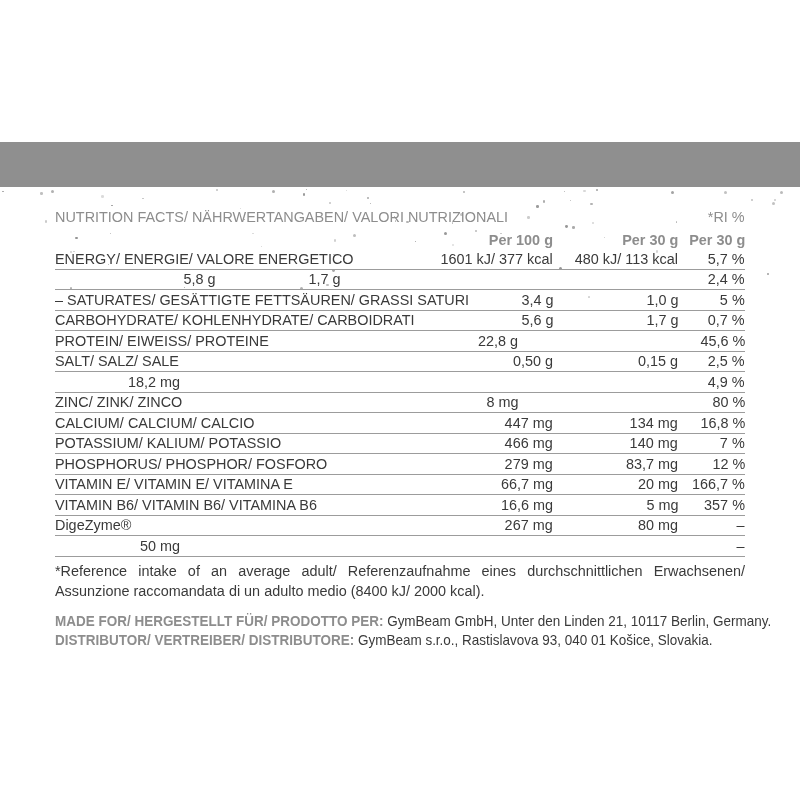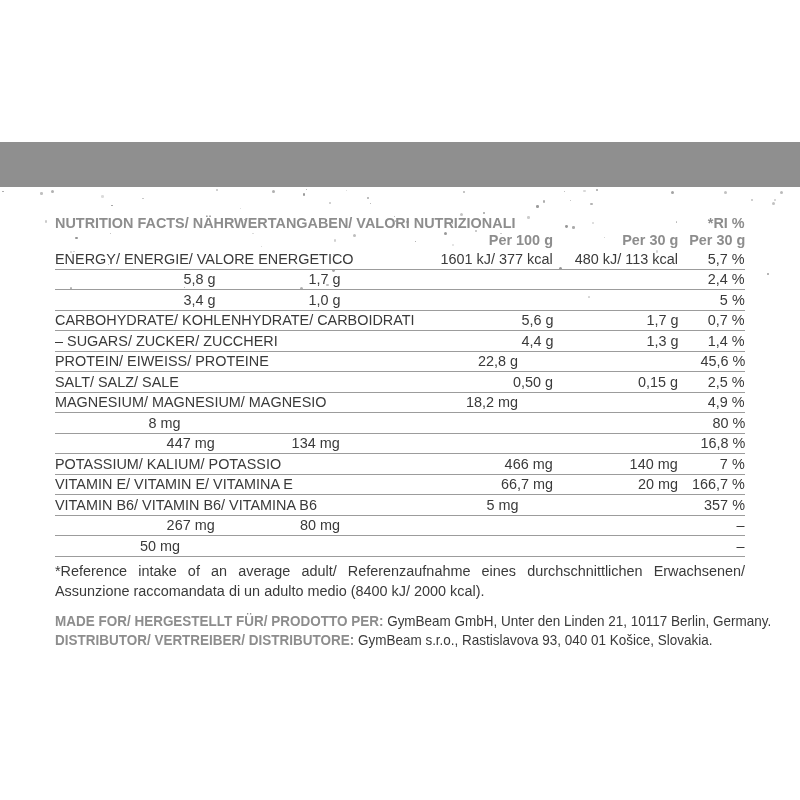--- a/index.html
+++ b/index.html
@@ -21,22 +21,22 @@
   .content {
     position:absolute; left:55px; top:208px; width:690px; z-index:2;
     font-size:15.5px;
   }
 
   
   .cx { display:inline-block; transform:scaleX(0.93); transform-origin:right center; white-space:nowrap; }
   .cx.left { transform-origin:left center; }
 
   .titlerow {
-    display:flex; justify-content:space-between; align-items:flex-end;
-    height:24px; font-weight:bold; color:var(--muted,#8d8d8d);
+    display:flex; justify-content:space-between; align-items:flex-start;
+    height:24px; font-weight:normal; color:var(--muted,#8d8d8d);
   }
   .chead { display:flex; align-items:flex-end; height:17px; font-weight:bold; color:var(--muted,#8d8d8d); }
 
   .trow {
     display:flex; align-items:center; height:20.5px; box-sizing:border-box;
     border-bottom:1.5px solid var(--line,#9c9c9c);
   }
   .cell { overflow:visible; }
   .cell-label { width:338px; }
   .c1 { width:160px; text-align:right; }
@@ -154,79 +154,83 @@
           <div class="cell c1"><span class="cx">1601 kJ/ 377 kcal</span></div>
           <div class="cell c2"><span class="cx">480 kJ/ 113 kcal</span></div>
           <div class="cell c3"><span class="cx">5,7 %</span></div>
         </div>
         <div class="trow">
           <div class="cell c1"><span class="cx">5,8 g</span></div>
           <div class="cell c2"><span class="cx">1,7 g</span></div>
           <div class="cell c3"><span class="cx">2,4 %</span></div>
         </div>
         <div class="trow">
+          <div class="cell cell-label"><span class="cx left">– SATURATES/ GESÄTTIGTE FETTSÄUREN/ GRASSI SATURI</span></div>
           <div class="cell c1"><span class="cx">3,4 g</span></div>
           <div class="cell c2"><span class="cx">1,0 g</span></div>
           <div class="cell c3"><span class="cx">5 %</span></div>
         </div>
         <div class="trow">
           <div class="cell cell-label"><span class="cx left">CARBOHYDRATE/ KOHLENHYDRATE/ CARBOIDRATI</span></div>
           <div class="cell c1"><span class="cx">5,6 g</span></div>
           <div class="cell c2"><span class="cx">1,7 g</span></div>
           <div class="cell c3"><span class="cx">0,7 %</span></div>
         </div>
         <div class="trow">
-          <div class="cell cell-label"><span class="cx left">– SUGARS/ ZUCKER/ ZUCCHERI</span></div>
-          <div class="cell c1"><span class="cx">4,4 g</span></div>
-          <div class="cell c2"><span class="cx">1,3 g</span></div>
-          <div class="cell c3"><span class="cx">1,4 %</span></div>
-        </div>
-        <div class="trow">
           <div class="cell cell-label"><span class="cx left">PROTEIN/ EIWEISS/ PROTEINE</span></div>
           <div class="cell c2"><span class="cx">22,8 g</span></div>
           <div class="cell c3"><span class="cx">45,6 %</span></div>
         </div>
         <div class="trow">
           <div class="cell cell-label"><span class="cx left">SALT/ SALZ/ SALE</span></div>
           <div class="cell c1"><span class="cx">0,50 g</span></div>
           <div class="cell c2"><span class="cx">0,15 g</span></div>
           <div class="cell c3"><span class="cx">2,5 %</span></div>
         </div>
         <div class="trow">
-          <div class="cell cell-label"><span class="cx left">MAGNESIUM/ MAGNESIUM/ MAGNESIO</span></div>
           <div class="cell c2"><span class="cx">18,2 mg</span></div>
           <div class="cell c3"><span class="cx">4,9 %</span></div>
         </div>
         <div class="trow">
+          <div class="cell cell-label"><span class="cx left">ZINC/ ZINK/ ZINCO</span></div>
           <div class="cell c2"><span class="cx">8 mg</span></div>
           <div class="cell c3"><span class="cx">80 %</span></div>
         </div>
         <div class="trow">
+          <div class="cell cell-label"><span class="cx left">CALCIUM/ CALCIUM/ CALCIO</span></div>
           <div class="cell c1"><span class="cx">447 mg</span></div>
           <div class="cell c2"><span class="cx">134 mg</span></div>
           <div class="cell c3"><span class="cx">16,8 %</span></div>
         </div>
         <div class="trow">
           <div class="cell cell-label"><span class="cx left">POTASSIUM/ KALIUM/ POTASSIO</span></div>
           <div class="cell c1"><span class="cx">466 mg</span></div>
           <div class="cell c2"><span class="cx">140 mg</span></div>
           <div class="cell c3"><span class="cx">7 %</span></div>
         </div>
         <div class="trow">
+          <div class="cell cell-label"><span class="cx left">PHOSPHORUS/ PHOSPHOR/ FOSFORO</span></div>
+          <div class="cell c1"><span class="cx">279 mg</span></div>
+          <div class="cell c2"><span class="cx">83,7 mg</span></div>
+          <div class="cell c3"><span class="cx">12 %</span></div>
+        </div>
+        <div class="trow">
           <div class="cell cell-label"><span class="cx left">VITAMIN E/ VITAMIN E/ VITAMINA E</span></div>
           <div class="cell c1"><span class="cx">66,7 mg</span></div>
           <div class="cell c2"><span class="cx">20 mg</span></div>
           <div class="cell c3"><span class="cx">166,7 %</span></div>
         </div>
         <div class="trow">
           <div class="cell cell-label"><span class="cx left">VITAMIN B6/ VITAMIN B6/ VITAMINA B6</span></div>
+          <div class="cell c1"><span class="cx">16,6 mg</span></div>
           <div class="cell c2"><span class="cx">5 mg</span></div>
           <div class="cell c3"><span class="cx">357 %</span></div>
         </div>
         <div class="trow">
+          <div class="cell cell-label"><span class="cx left">DigeZyme®</span></div>
           <div class="cell c1"><span class="cx">267 mg</span></div>
           <div class="cell c2"><span class="cx">80 mg</span></div>
           <div class="cell c3"><span class="cx">–</span></div>
         </div>
         <div class="trow">
           <div class="cell c2"><span class="cx">50 mg</span></div>
           <div class="cell c3"><span class="cx">–</span></div>
         </div>
       </div>
 

